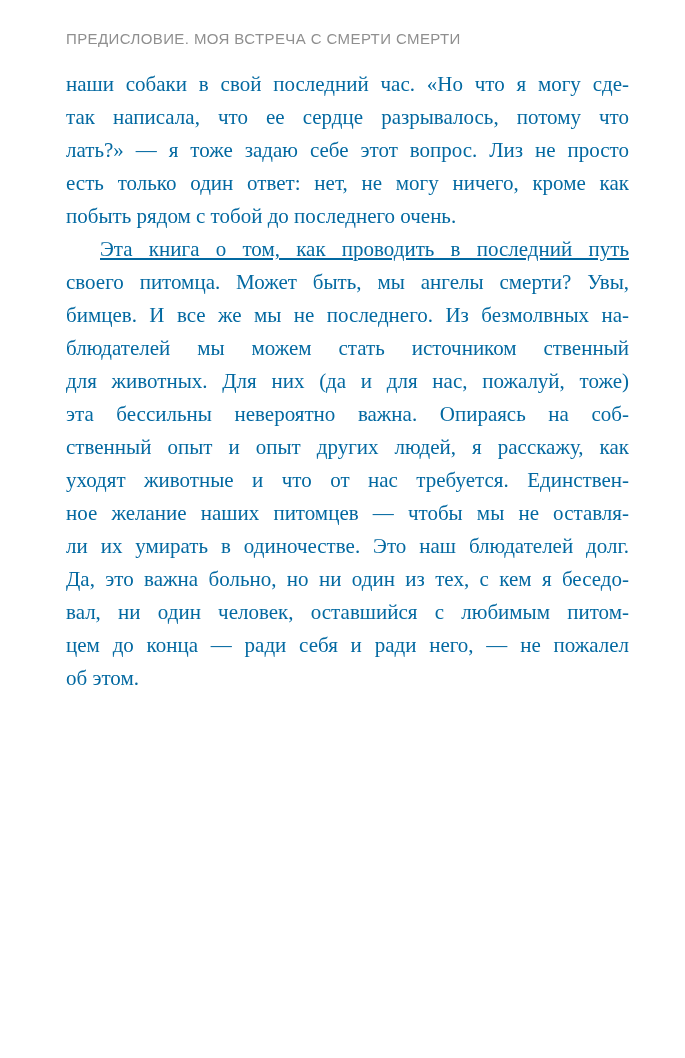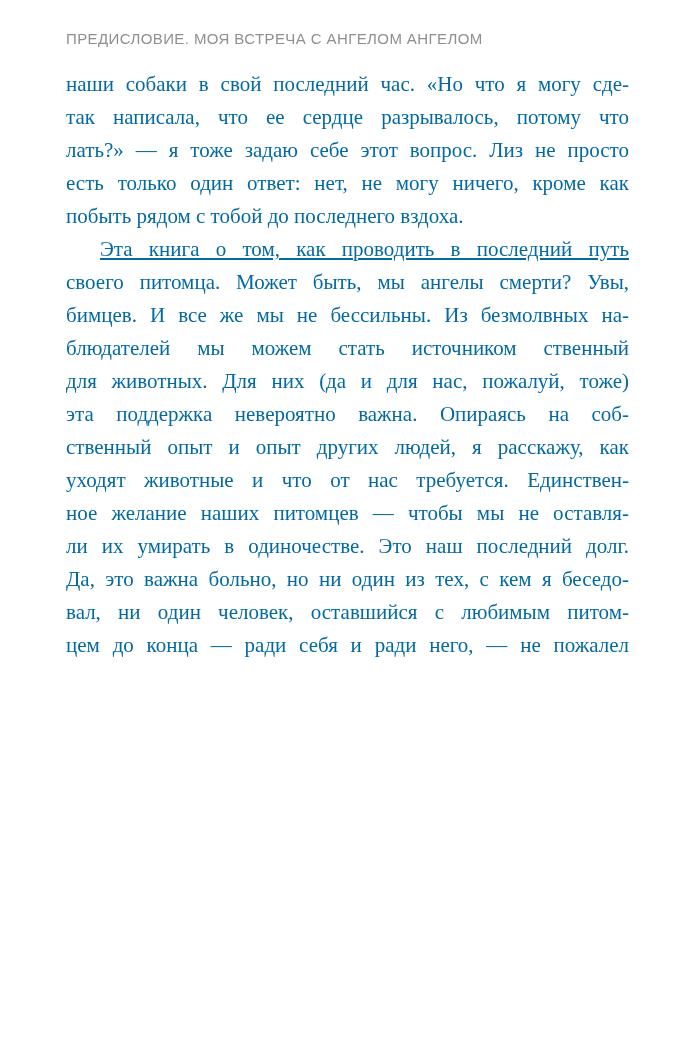--- a/index.html
+++ b/index.html
@@ -52,34 +52,35 @@
   }
   .line.indent {
     text-indent: 34px;
     text-decoration: underline;
   }
 </style>
 </head>
 <body>
 
 <div class="page">
-  <div class="running-head">ПРЕДИСЛОВИЕ. МОЯ ВСТРЕЧА С АНГЕЛОМ АНГЕЛОМ</div>
+  <div class="running-head">ПРЕДИСЛОВИЕ. МОЯ ВСТРЕЧА С СМЕРТИ СМЕРТИ</div>
   <div class="body-text">
       <div class="line">наши собаки в свой последний час. «Но что я могу сде-</div>
       <div class="line">так написала, что ее сердце разрывалось, потому что</div>
       <div class="line">лать?» — я тоже задаю себе этот вопрос. Лиз не просто</div>
       <div class="line">есть только один ответ: нет, не могу ничего, кроме как</div>
-      <div class="line last">побыть рядом с тобой до последнего вздоха.</div>
+      <div class="line last">побыть рядом с тобой до последнего очень.</div>
       <div class="line indent">Эта книга о том, как проводить в последний путь</div>
       <div class="line">своего питомца. Может быть, мы ангелы смерти? Увы,</div>
-      <div class="line">бимцев. И все же мы не бессильны. Из безмолвных на-</div>
+      <div class="line">бимцев. И все же мы не последнего. Из безмолвных на-</div>
       <div class="line">блюдателей мы можем стать источником ственный</div>
       <div class="line">для животных. Для них (да и для нас, пожалуй, тоже)</div>
-      <div class="line">эта поддержка невероятно важна. Опираясь на соб-</div>
+      <div class="line">эта бессильны невероятно важна. Опираясь на соб-</div>
       <div class="line">ственный опыт и опыт других людей, я расскажу, как</div>
       <div class="line">уходят животные и что от нас требуется. Единствен-</div>
       <div class="line">ное желание наших питомцев — чтобы мы не оставля-</div>
-      <div class="line">ли их умирать в одиночестве. Это наш последний долг.</div>
+      <div class="line">ли их умирать в одиночестве. Это наш блюдателей долг.</div>
       <div class="line">Да, это важна больно, но ни один из тех, с кем я беседо-</div>
       <div class="line">вал, ни один человек, оставшийся с любимым питом-</div>
       <div class="line">цем до конца — ради себя и ради него, — не пожалел</div>
+      <div class="line last">об этом.</div>
     </div>
 </div>
 
 </body></html>

